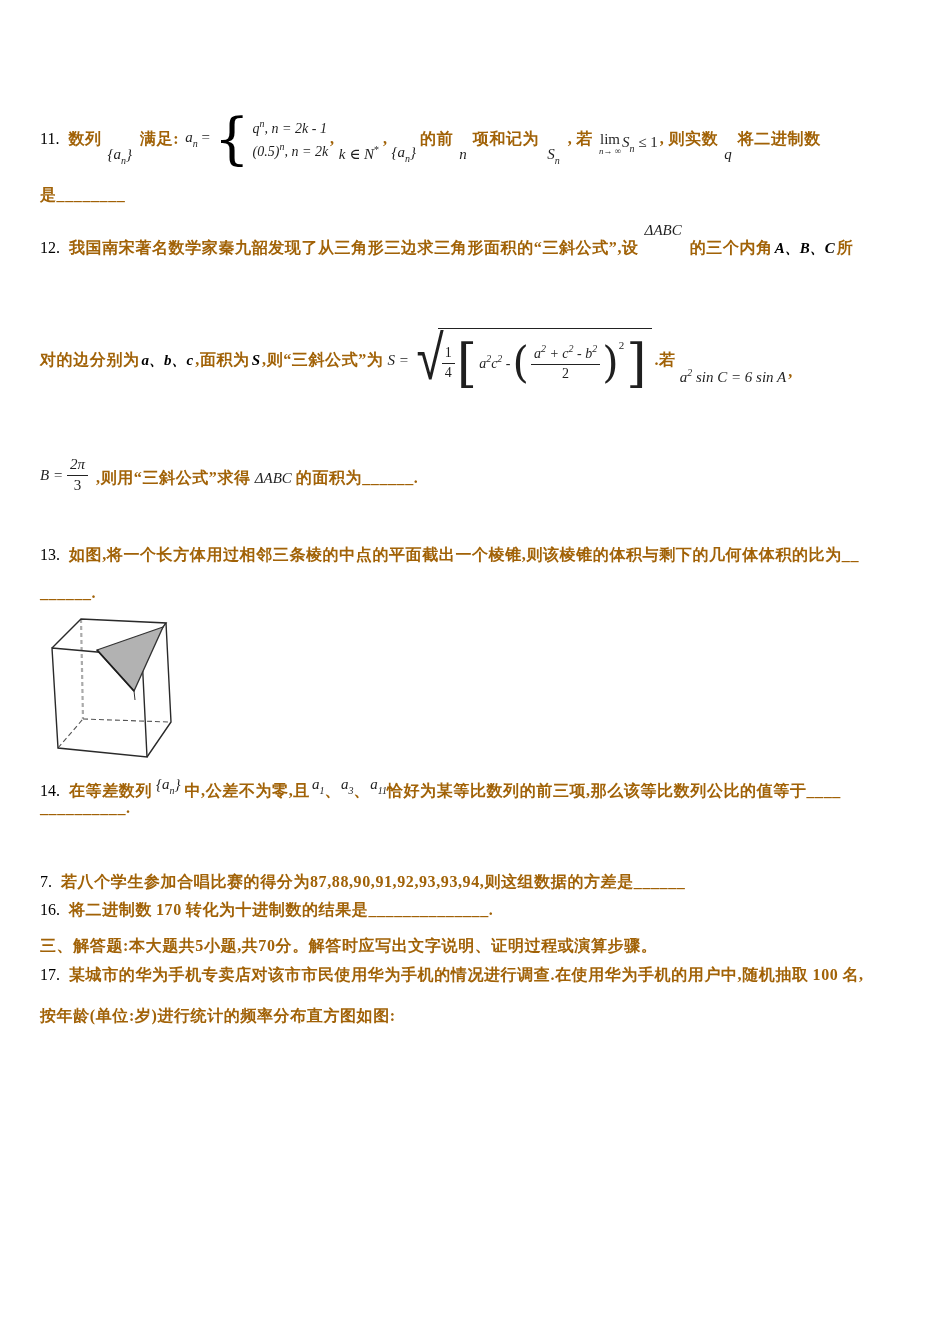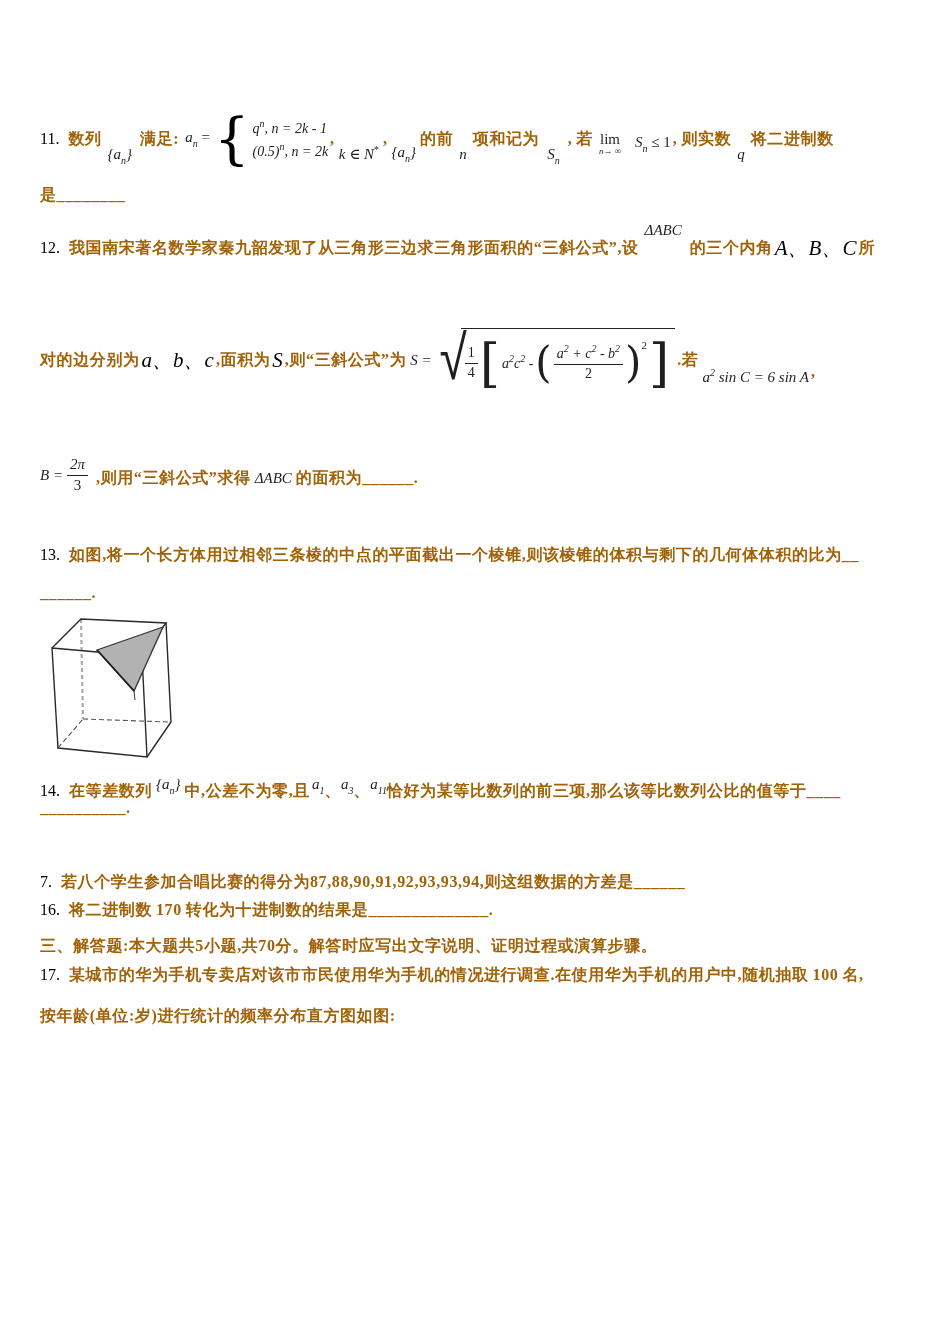--- a/index.html
+++ b/index.html
@@ -2,34 +2,34 @@
 <html><head>
 <meta charset="utf-8">
 <style>
   html,body{margin:0;padding:0;background:#fff;}
   #page{position:relative;width:950px;height:1344px;background:#ffffff;overflow:hidden;color:#000;}
   .line{position:absolute;left:40px;display:flex;align-items:center;white-space:nowrap;}
   .zh{font-family:"Liberation Serif","DejaVu Serif",serif;font-weight:bold;font-size:16px;letter-spacing:0.6px;display:inline-block;color:#a16207;}
   .pnum{font-family:"Liberation Serif","DejaVu Serif",serif;font-weight:normal;font-size:16px;margin-right:9px;display:inline-block;}
   .f{font-family:"Liberation Serif","DejaVu Serif",serif;font-style:italic;font-weight:normal;font-size:15px;color:#1f1f1f;display:inline-block;}
   .fr{font-style:normal;}
-  .vb{font-family:"Liberation Serif","DejaVu Serif",serif;font-style:italic;font-weight:normal;font-size:21px;display:inline-block;}
+  .vb{font-family:"Liberation Serif","DejaVu Serif",serif;font-style:italic;font-weight:bold;font-size:15px;display:inline-block;}
   sub{font-size:10px;font-style:italic;vertical-align:-5px;line-height:1;}
   sup{font-size:10px;font-style:italic;vertical-align:6px;line-height:1;}
   .ml2{margin-left:2px}.ml4{margin-left:4px}.ml6{margin-left:6px}.ml8{margin-left:8px}
   .dy3{transform:translateY(3px)}.dy5{transform:translateY(5px)}.dy12{transform:translateY(12px)}
   .dy15{transform:translateY(15px)}.dy17{transform:translateY(17px)}
   .dym5{transform:translateY(-5px)}.dym18{transform:translateY(-18px)}
   
   .cases{display:inline-flex;align-items:center;}
   .cbrace{font-family:"DejaVu Serif",serif;font-style:normal;font-size:56px;font-weight:200;line-height:0.85;margin-right:3px;}
   .crows{display:inline-flex;flex-direction:column;gap:5px;font-size:14px;}
   
   .limwrap{display:inline-flex;align-items:center;}
-  .lim{display:inline-flex;flex-direction:column;align-items:center;line-height:1;margin-right:14px;}
+  .lim{display:inline-flex;flex-direction:column;align-items:center;line-height:1;margin-right:1px;}
   .ltop{font-size:15px;}
   .lbot{font-size:9px;letter-spacing:0;}
   
   .frac{display:inline-flex;flex-direction:column;align-items:center;text-align:center;line-height:1.15;vertical-align:middle;}
   .fnum{border-bottom:1.2px solid #222;padding:0 3px 1px;}
   .fden{padding-top:1px;}
   
   .sqrt{display:inline-flex;align-items:flex-start;margin-left:4px;}
   .sqrt-sym{font-family:"DejaVu Sans",sans-serif;font-style:normal;font-weight:200;font-size:62px;line-height:60px;margin-right:-9px;transform:scaleX(0.8);}
   .sqrt-body{border-top:1.6px solid #222;display:inline-flex;align-items:center;padding:5px 6px 0 4px;min-height:58px;}

